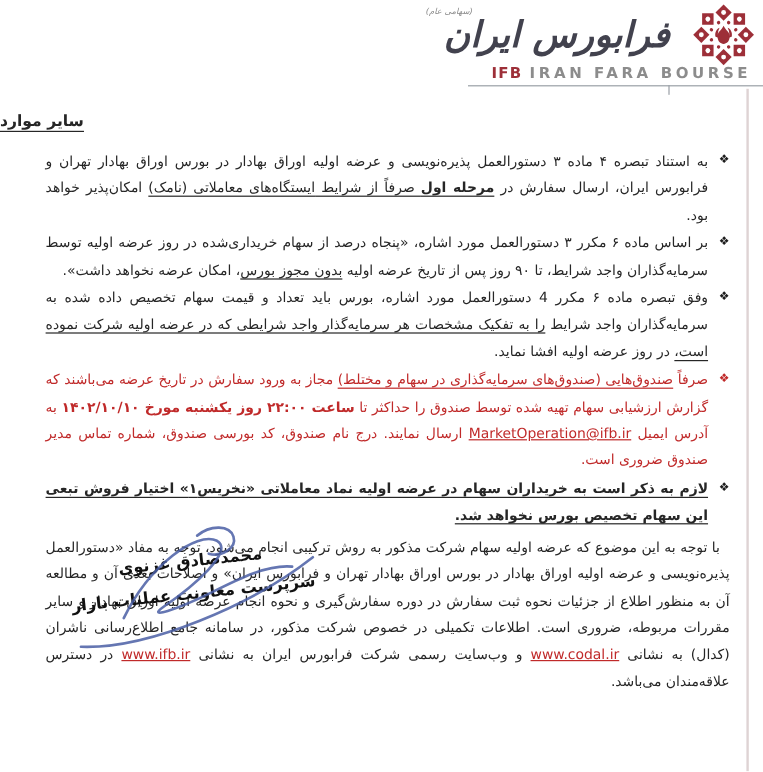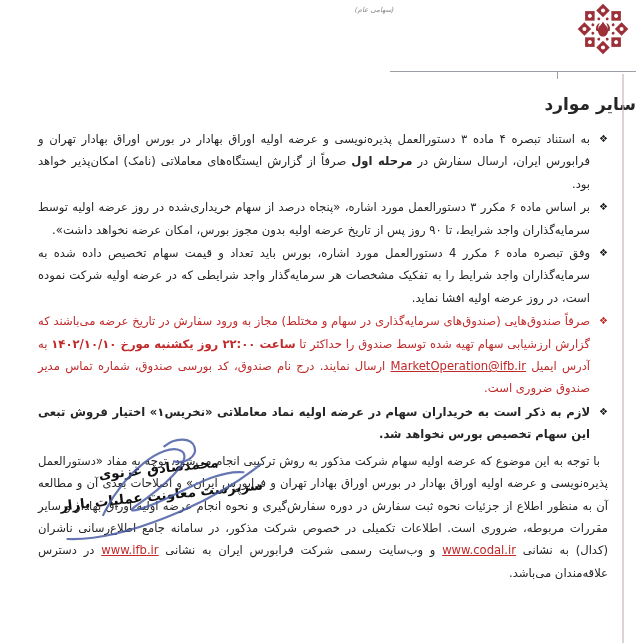--- a/index.html
+++ b/index.html
@@ -31,58 +31,60 @@
   .emblem{position:absolute;top:2px;right:6px;width:54px;height:54px;}
   .header-rule{position:absolute;top:71px;right:0;width:246px;height:1px;background:#9aa0a6;}
   .header-rule-tick{position:absolute;top:71px;right:78px;width:1px;height:8px;background:#9aa0a6;}
   .page-edge-line{
     position:absolute;top:74px;right:12px;width:2px;height:569px;
     background:#cdbcbd;opacity:.65;
   }
   
   .doc{direction:rtl;}
   .doc-title{
-    text-align:right;margin:8px 0 14px;
-    font-size:17px;font-weight:bold;
-    text-underline-offset:4px;
+    text-align:left;margin:8px 0 14px;
+    font-size:13px;font-weight:bold;
+    text-decoration:underline;text-underline-offset:4px;
   }
   .notice-list{
     list-style:none;margin:0 28px 0 38px;padding:0;
     font-size:11.6px;line-height:22.4px;text-align:justify;
   }
   .notice-list li{display:flex;gap:9px;margin-bottom:1px;}
   .bullet-marker{flex:0 0 auto;font-size:10px;line-height:22.4px;color:#1c1c1c;}
   .notice-list li.red,.notice-list li.red .bullet-marker{color:var(--red,#c02a2a);}
   .closing{
     margin:4px 28px 0 38px;
     font-size:11.6px;line-height:22.4px;text-align:justify;
     text-indent:8px;
   }
   .b{font-weight:bold;}
-  .u{text-underline-offset:3px;}
+  .u{text-decoration:underline;text-underline-offset:3px;}
   .link{color:var(--red,#c02a2a);text-decoration:underline;cursor:pointer;}
   
   .signature{
     position:absolute;top:455px;left:44px;width:232px;
     transform:rotate(-6deg);
     text-align:center;direction:rtl;
     font-weight:bold;font-size:13.5px;line-height:2.0;color:#111;
   }
   .signature-stroke{
     position:absolute;top:-18px;left:4px;width:224px;height:110px;
     pointer-events:none;
   }
 </style>
 </head>
 <body>
 
 <div class="page" style="--red: #c02a2a; --maroon: #9d2f38;">
 
   <div class="header">
     <span class="brand-small">(سهامی عام)</span>
+    <div class="brand-fa">فرابورس ایران</div>
+    <div class="brand-en"><span class="ifb">IFB</span><span>IRAN FARA BOURSE</span></div>
     <svg class="emblem" viewBox="-32 -32 64 64" aria-hidden="true">
       <g fill="#9d2f38">
         <g id="p0">
             <path d="M0,-30 L8,-22 L0,-14 L-8,-22 Z"></path>
             <circle cx="0" cy="-22" r="2.4" fill="#fff"></circle>
           </g>
         <g transform="rotate(45)">
             <path d="M0,-30 L8,-22 L0,-14 L-8,-22 Z"></path>
             <circle cx="0" cy="-22" r="2.4" fill="#fff"></circle>
           </g>
@@ -143,21 +145,21 @@
     <div class="header-rule-tick"></div>
   </div>
 
   <div class="page-edge-line"></div>
 
   <div class="doc">
     <div class="doc-title">سایر موارد</div>
     <ul class="notice-list" id="notice-list">
         <li>
           <span class="bullet-marker">❖</span>
-          <div><span>به استناد تبصره ۴ ماده ۳ دستورالعمل پذیره‌نویسی و عرضه اولیه اوراق بهادار در بورس اوراق بهادار تهران و فرابورس ایران، ارسال سفارش در </span><span class="b u">مرحله اول</span><span class="u"> صرفاً از گزارش </span><span class="u">ایستگاه‌های معاملاتی (نامک)</span><span> امکان‌پذیر خواهد بود.</span></div>
+          <div><span>به استناد تبصره ۴ ماده ۳ دستورالعمل پذیره‌نویسی و عرضه اولیه اوراق بهادار در بورس اوراق بهادار تهران و فرابورس ایران، ارسال سفارش در </span><span class="b u">مرحله اول</span><span class="u"> صرفاً از شرایط </span><span class="u">ایستگاه‌های معاملاتی (نامک)</span><span> امکان‌پذیر خواهد بود.</span></div>
         </li>
         <li>
           <span class="bullet-marker">❖</span>
           <div><span>بر اساس ماده ۶ مکرر ۳ دستورالعمل مورد اشاره، «پنجاه درصد از سهام خریداری‌شده در روز عرضه اولیه توسط سرمایه‌گذاران واجد شرایط، تا ۹۰ روز پس از تاریخ عرضه اولیه </span><span class="u">بدون مجوز بورس</span><span>، امکان عرضه نخواهد داشت».</span></div>
         </li>
         <li>
           <span class="bullet-marker">❖</span>
           <div><span>وفق تبصره ماده ۶ مکرر 4 دستورالعمل مورد اشاره، بورس باید تعداد و قیمت سهام تخصیص داده شده به سرمایه‌گذاران واجد شرایط </span><span class="u">را به تفکیک مشخصات هر سرمایه‌گذار واجد شرایطی که در عرضه اولیه شرکت نموده است،</span><span> در روز عرضه اولیه افشا نماید.</span></div>
         </li>
         <li class="red">

